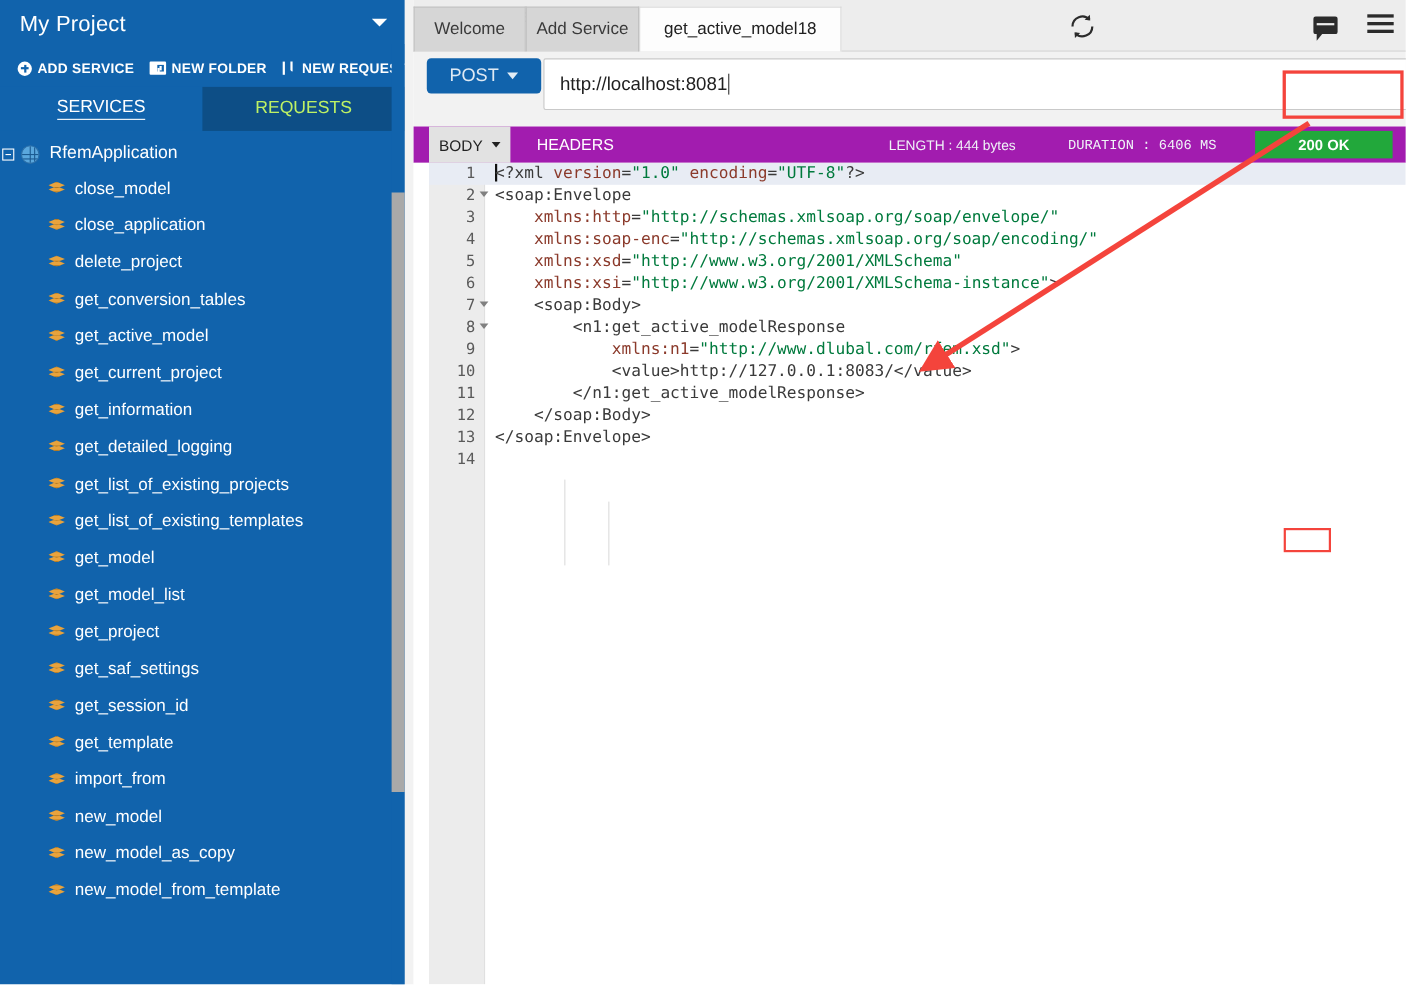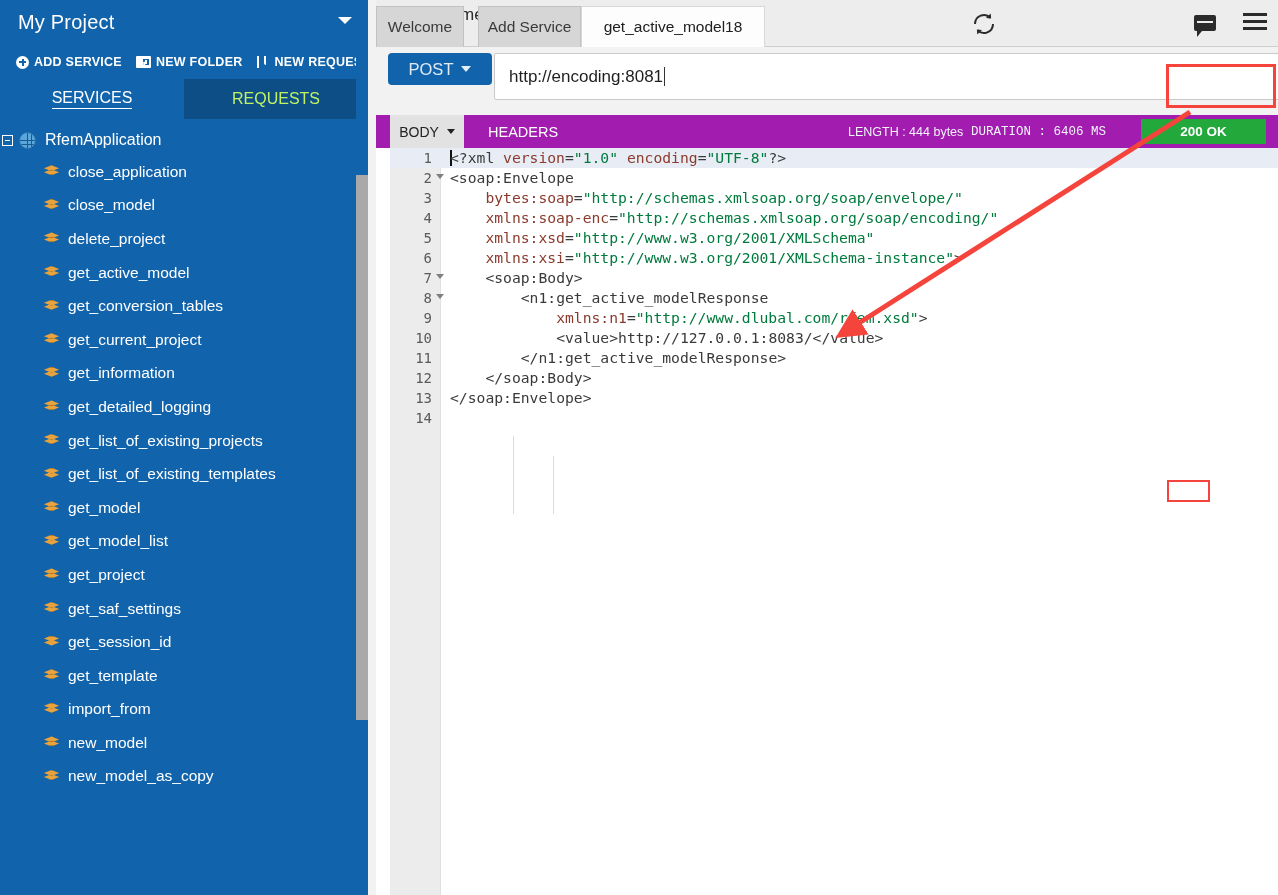--- a/index.html
+++ b/index.html
@@ -155,21 +155,21 @@
     position:absolute; left: 376px; top:0; width: 902px; height: 47px;
     background: #ededed; border-bottom: 1px solid #cfcfcf;
   }
   .tab {
     position:absolute; top: 6px; height: 41px;
     display:flex; align-items:center; justify-content:center;
     font-size: 15.5px; color: #3a3a3a; cursor: pointer;
     background: #d6d6d6; border: 1px solid #c2c2c2; border-bottom: none;
   }
   .tab.active { background: #fdfdfd; border-color:#d8d8d8; color:#202020; }
-  #tab0 { left: 0px;   width: 88px; }
+  #tab0 { left: 0px;   width: 102px; }
   #tab1 { left: 102px; width: 103px; }
   #tab2 { left: 205px; width: 184px; }
 
   .tbtn {
     position:absolute; display:flex; align-items:center; justify-content:center;
     cursor: pointer; color:#2b2b2b;
   }
   #refresh-btn { left: 592px; top: 8px; width: 32px; height: 32px; }
   #env-sel { left: 630px; top: 8px; height: 30px; display:flex; align-items:center;
              font-size: 17px; color:#2b2b2b; cursor:pointer; }
@@ -229,21 +229,21 @@
   #body-tab .caret-dn { border-top-color:#222; border-left-width:4px; border-right-width:4px;
                         border-top-width:5px; margin-left:3px; }
   #headers-tab {
     position:absolute; left: 112px; top: 0; height: 33px;
     display:flex; align-items:center; font-size: 14.5px; color:#ffffff; cursor:pointer;
   }
   .meta {
     position:absolute; top:0; height:33px; display:flex; align-items:center;
     color:#f0f4f8; font-size: 12.5px;
   }
-  #meta-length { left: 472px; }
+  #meta-length { left: 432px; }
   #meta-duration { left: 595px; font-family: Liberation Mono, monospace; }
   #status-badge {
     position:absolute; left: 765px; top: 4px; width: 125px; height: 25px;
     background:#22a83b; display:flex; align-items:center; justify-content:center;
     color:#ffffff; font-size: 13.5px; font-weight: bold;
   }
 
   
   #codearea {
     position:absolute; left: 376px; top: 148px; width: 902px; height: 747px;
@@ -336,55 +336,55 @@
         <span class="expander"></span>
         <span class="globe"></span>
         <span class="tree-root-label">RfemApplication</span>
       </div>
       <div id="svc-list">
           <div class="svc-item">
             <span class="diamond">
               <i class="bot"></i>
               <i class="top"></i>
             </span>
+            <span class="svc-label">close_model</span>
+          </div>
+          <div class="svc-item">
+            <span class="diamond">
+              <i class="bot"></i>
+              <i class="top"></i>
+            </span>
             <span class="svc-label">close_application</span>
           </div>
           <div class="svc-item">
             <span class="diamond">
               <i class="bot"></i>
               <i class="top"></i>
             </span>
-            <span class="svc-label">close_model</span>
-          </div>
-          <div class="svc-item">
-            <span class="diamond">
-              <i class="bot"></i>
-              <i class="top"></i>
-            </span>
             <span class="svc-label">delete_project</span>
           </div>
           <div class="svc-item">
             <span class="diamond">
               <i class="bot"></i>
               <i class="top"></i>
             </span>
+            <span class="svc-label">get_conversion_tables</span>
+          </div>
+          <div class="svc-item">
+            <span class="diamond">
+              <i class="bot"></i>
+              <i class="top"></i>
+            </span>
             <span class="svc-label">get_active_model</span>
           </div>
           <div class="svc-item">
             <span class="diamond">
               <i class="bot"></i>
               <i class="top"></i>
             </span>
-            <span class="svc-label">get_conversion_tables</span>
-          </div>
-          <div class="svc-item">
-            <span class="diamond">
-              <i class="bot"></i>
-              <i class="top"></i>
-            </span>
             <span class="svc-label">get_current_project</span>
           </div>
           <div class="svc-item">
             <span class="diamond">
               <i class="bot"></i>
               <i class="top"></i>
             </span>
             <span class="svc-label">get_information</span>
           </div>
           <div class="svc-item">
@@ -463,20 +463,27 @@
               <i class="top"></i>
             </span>
             <span class="svc-label">new_model</span>
           </div>
           <div class="svc-item">
             <span class="diamond">
               <i class="bot"></i>
               <i class="top"></i>
             </span>
             <span class="svc-label">new_model_as_copy</span>
+          </div>
+          <div class="svc-item">
+            <span class="diamond">
+              <i class="bot"></i>
+              <i class="top"></i>
+            </span>
+            <span class="svc-label">new_model_from_template</span>
           </div>
         </div>
     </div>
 
     <div id="side-scroll-track">
       <div id="side-scroll-thumb"></div>
     </div>
   </div>
   <div id="sidebar-edge"></div>
 
@@ -520,21 +527,21 @@
     </div>
   </div>
 
   <div id="reqbar">
     <div id="method-btn">
       <span>POST</span>
       <span class="caret-dn"></span>
     </div>
 
     <div id="url-input">
-      <span>http://encoding:8081</span>
+      <span>http://localhost:8081</span>
         <span id="url-caret"></span>
     </div>
 
   </div>
   <div id="resp-highlight"></div>
 
   <div id="subbar">
     <div id="body-tab">
       <span>BODY</span>
       <span class="caret-dn"></span>
@@ -548,21 +555,21 @@
   </div>
 
   <div id="codearea">
     <div id="gutter"></div>
     <div id="gutter-border"></div>
     <div class="indent-guide" style="left:137px; top:288px; height:78px;"></div>
     <div class="indent-guide" style="left:177px; top:308px; height:58px;"></div>
     <div id="code-pane">
         <div class="cl first"><span class="ln">1</span><span class="ct"><span class="cursor-bar"></span><span class="tg">&lt;</span><span class="tg">?</span><span class="tg">x</span><span class="tg">m</span><span class="tg">l</span><span class="tg"> </span><span class="at">version</span><span class="tg">=</span><span class="vl">"1.0"</span><span class="tg"> </span><span class="at">encoding</span><span class="tg">=</span><span class="vl">"UTF-8"</span><span class="tg">?</span><span class="tg">&gt;</span></span></div>
         <div class="cl"><span class="ln">2</span><span class="fold"></span><span class="ct"><span class="tg">&lt;</span><span class="tg">s</span><span class="tg">o</span><span class="tg">a</span><span class="tg">p</span><span class="tg">:</span><span class="tg">E</span><span class="tg">n</span><span class="tg">v</span><span class="tg">e</span><span class="tg">l</span><span class="tg">o</span><span class="tg">p</span><span class="tg">e</span></span></div>
-        <div class="cl"><span class="ln">3</span><span class="ct"><span class="tg"> </span><span class="tg"> </span><span class="tg"> </span><span class="tg"> </span><span class="at">bytes:soap</span><span class="tg">=</span><span class="vl">"http://schemas.xmlsoap.org/soap/envelope/"</span></span></div>
+        <div class="cl"><span class="ln">3</span><span class="ct"><span class="tg"> </span><span class="tg"> </span><span class="tg"> </span><span class="tg"> </span><span class="at">xmlns:http</span><span class="tg">=</span><span class="vl">"http://schemas.xmlsoap.org/soap/envelope/"</span></span></div>
         <div class="cl"><span class="ln">4</span><span class="ct"><span class="tg"> </span><span class="tg"> </span><span class="tg"> </span><span class="tg"> </span><span class="at">xmlns:soap-enc</span><span class="tg">=</span><span class="vl">"http://schemas.xmlsoap.org/soap/encoding/"</span></span></div>
         <div class="cl"><span class="ln">5</span><span class="ct"><span class="tg"> </span><span class="tg"> </span><span class="tg"> </span><span class="tg"> </span><span class="at">xmlns:xsd</span><span class="tg">=</span><span class="vl">"http://www.w3.org/2001/XMLSchema"</span></span></div>
         <div class="cl"><span class="ln">6</span><span class="ct"><span class="tg"> </span><span class="tg"> </span><span class="tg"> </span><span class="tg"> </span><span class="at">xmlns:xsi</span><span class="tg">=</span><span class="vl">"http://www.w3.org/2001/XMLSchema-instance"</span><span class="tg">&gt;</span></span></div>
         <div class="cl"><span class="ln">7</span><span class="fold"></span><span class="ct"><span class="tg"> </span><span class="tg"> </span><span class="tg"> </span><span class="tg"> </span><span class="tg">&lt;</span><span class="tg">s</span><span class="tg">o</span><span class="tg">a</span><span class="tg">p</span><span class="tg">:</span><span class="tg">B</span><span class="tg">o</span><span class="tg">d</span><span class="tg">y</span><span class="tg">&gt;</span></span></div>
         <div class="cl"><span class="ln">8</span><span class="fold"></span><span class="ct"><span class="tg"> </span><span class="tg"> </span><span class="tg"> </span><span class="tg"> </span><span class="tg"> </span><span class="tg"> </span><span class="tg"> </span><span class="tg"> </span><span class="tg">&lt;</span><span class="tg">n</span><span class="tg">1</span><span class="tg">:</span><span class="tg">g</span><span class="tg">e</span><span class="tg">t</span><span class="tg">_</span><span class="tg">a</span><span class="tg">c</span><span class="tg">t</span><span class="tg">i</span><span class="tg">v</span><span class="tg">e</span><span class="tg">_</span><span class="tg">m</span><span class="tg">o</span><span class="tg">d</span><span class="tg">e</span><span class="tg">l</span><span class="tg">R</span><span class="tg">e</span><span class="tg">s</span><span class="tg">p</span><span class="tg">o</span><span class="tg">n</span><span class="tg">s</span><span class="tg">e</span></span></div>
         <div class="cl"><span class="ln">9</span><span class="ct"><span class="tg"> </span><span class="tg"> </span><span class="tg"> </span><span class="tg"> </span><span class="tg"> </span><span class="tg"> </span><span class="tg"> </span><span class="tg"> </span><span class="tg"> </span><span class="tg"> </span><span class="tg"> </span><span class="tg"> </span><span class="at">xmlns:n1</span><span class="tg">=</span><span class="vl">"http://www.dlubal.com/rfem.xsd"</span><span class="tg">&gt;</span></span></div>
         <div class="cl"><span class="ln">10</span><span class="ct"><span class="tg"> </span><span class="tg"> </span><span class="tg"> </span><span class="tg"> </span><span class="tg"> </span><span class="tg"> </span><span class="tg"> </span><span class="tg"> </span><span class="tg"> </span><span class="tg"> </span><span class="tg"> </span><span class="tg"> </span><span class="tg">&lt;</span><span class="tg">v</span><span class="tg">a</span><span class="tg">l</span><span class="tg">u</span><span class="tg">e</span><span class="tg">&gt;</span><span class="tg">h</span><span class="tg">t</span><span class="tg">t</span><span class="tg">p</span><span class="tg">:</span><span class="tg">/</span><span class="tg">/</span><span class="tg">1</span><span class="tg">2</span><span class="tg">7</span><span class="tg">.</span><span class="tg">0</span><span class="tg">.</span><span class="tg">0</span><span class="tg">.</span><span class="tg">1</span><span class="tg">:</span><span class="tg">8</span><span class="tg">0</span><span class="tg">8</span><span class="tg">3</span><span class="tg">/</span><span class="tg">&lt;</span><span class="tg">/</span><span class="tg">v</span><span class="tg">a</span><span class="tg">l</span><span class="tg">u</span><span class="tg">e</span><span class="tg">&gt;</span></span></div>
         <div class="cl"><span class="ln">11</span><span class="ct"><span class="tg"> </span><span class="tg"> </span><span class="tg"> </span><span class="tg"> </span><span class="tg"> </span><span class="tg"> </span><span class="tg"> </span><span class="tg"> </span><span class="tg">&lt;</span><span class="tg">/</span><span class="tg">n</span><span class="tg">1</span><span class="tg">:</span><span class="tg">g</span><span class="tg">e</span><span class="tg">t</span><span class="tg">_</span><span class="tg">a</span><span class="tg">c</span><span class="tg">t</span><span class="tg">i</span><span class="tg">v</span><span class="tg">e</span><span class="tg">_</span><span class="tg">m</span><span class="tg">o</span><span class="tg">d</span><span class="tg">e</span><span class="tg">l</span><span class="tg">R</span><span class="tg">e</span><span class="tg">s</span><span class="tg">p</span><span class="tg">o</span><span class="tg">n</span><span class="tg">s</span><span class="tg">e</span><span class="tg">&gt;</span></span></div>
         <div class="cl"><span class="ln">12</span><span class="ct"><span class="tg"> </span><span class="tg"> </span><span class="tg"> </span><span class="tg"> </span><span class="tg">&lt;</span><span class="tg">/</span><span class="tg">s</span><span class="tg">o</span><span class="tg">a</span><span class="tg">p</span><span class="tg">:</span><span class="tg">B</span><span class="tg">o</span><span class="tg">d</span><span class="tg">y</span><span class="tg">&gt;</span></span></div>
         <div class="cl"><span class="ln">13</span><span class="ct"><span class="tg">&lt;</span><span class="tg">/</span><span class="tg">s</span><span class="tg">o</span><span class="tg">a</span><span class="tg">p</span><span class="tg">:</span><span class="tg">E</span><span class="tg">n</span><span class="tg">v</span><span class="tg">e</span><span class="tg">l</span><span class="tg">o</span><span class="tg">p</span><span class="tg">e</span><span class="tg">&gt;</span></span></div>

